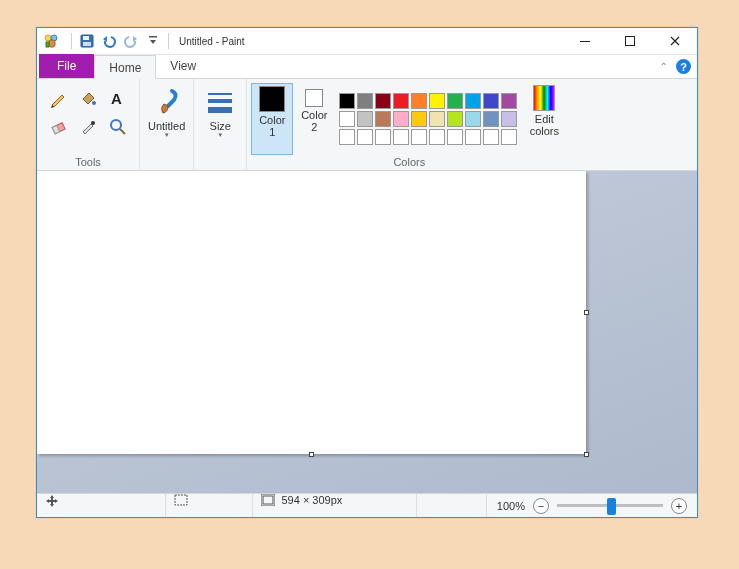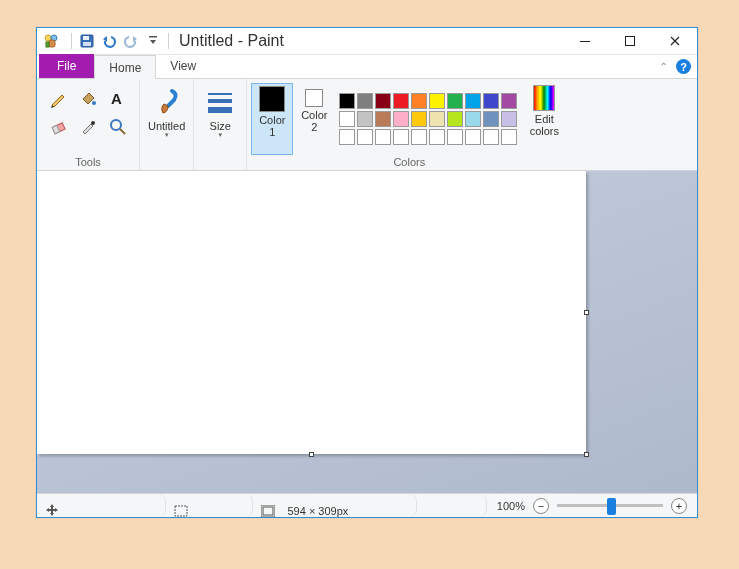--- a/index.html
+++ b/index.html
@@ -9,21 +9,21 @@
     background: #fff; border: 1px solid #2f8fd9;
     display: flex; flex-direction: column;
     box-shadow: 0 0 1px rgba(0,0,0,0.2);
   }
   
   .titlebar { height: 27px; display: flex; align-items: center; background: #fff; border-bottom: 1px solid #e5e5e5; }
   .app-icon { width: 22px; height: 22px; margin: 0 4px; display:flex; align-items:center; justify-content:center; }
   .qat { display: flex; align-items: center; height: 100%; }
   .qat-sep { width:1px; height:16px; background:#d0d0d0; margin:0 4px; }
   .qat-btn { width: 22px; height: 22px; display:flex; align-items:center; justify-content:center; cursor:default; }
-  .title-text { margin-left: 6px; font-size: 16px; color: #333; }
+  .title-text { margin-left: 6px; font-size: 10px; color: #333; }
   .title-spacer { flex:1; }
   .win-controls { display:flex; }
   .win-btn { width: 45px; height: 27px; display:flex; align-items:center; justify-content:center; font-size:12px; }
   
   .tabrow { height: 24px; display:flex; align-items:flex-end; background:#fff; border-bottom:1px solid #d6d6d6; padding-left:2px; position:relative;}
   .file-tab { background:#a21caf; color:#fff; font-size:12px; padding:4px 18px; height:24px; display:flex; align-items:center;}
   .tab { font-size:12px; padding:4px 14px; color:#444; height:24px; display:flex; align-items:center; position:relative;}
   .tab.active { background:#f5f6f7; border-top:1px solid #d6d6d6; border-left:1px solid #d6d6d6; border-right:1px solid #d6d6d6; top:1px;}
   .tab-right { position:absolute; right:6px; top:4px; display:flex; align-items:center; gap:8px;}
   .chev { color:#888; font-size:10px;}
@@ -45,21 +45,21 @@
   .swatch-row { display:flex; gap:2px;}
   .swatch { width:16px; height:16px; border:1px solid #9a9a9a; }
   .swatch.empty { background:#fff; }
   .cbox { width:26px; height:26px; border:1px solid #888;}
   
   .workspace { flex:1; background:linear-gradient(160deg,#c6cfde,#aeb9cc); position:relative; overflow:hidden; }
   .canvas { position:absolute; left:0; top:0; width:549px; height:283px; background:#fff; box-shadow:2px 2px 3px rgba(0,0,0,0.25);}
   .handle { position:absolute; width:5px; height:5px; background:#fff; border:1px solid #444;}
   
   .status { height:24px; border-top:1px solid #d6d6d6; background:#f5f6f7; display:flex; align-items:center; font-size:11px; color:#333;}
-  .status-cell { display:flex; align-items:flex-end; gap:12px; padding:0 8px; height:100%; border-right:1px solid #e0e0e0;border-radius:8px;}
+  .status-cell { display:flex; align-items:flex-start; gap:6px; padding:0 8px; height:100%; border-right:1px solid #e0e0e0;}
   .status-cell.wide { width:150px;}
   .status-spacer { flex:1;}
   .zoom { display:flex; align-items:center; gap:8px; padding:0 10px;}
   .zbtn { width:16px; height:16px; border:1px solid #888; border-radius:50%; display:flex; align-items:center; justify-content:center; font-size:11px; background:#fff;}
   .slider-track { width:106px; height:3px; background:#bfbfbf; position:relative;}
   .slider-thumb { position:absolute; top:-6px; width:9px; height:17px; background:#1a80e0; border-radius:2px;}
   .spectrum { width:22px; height:26px; background:linear-gradient(90deg,red,orange,yellow,green,cyan,blue,magenta); border:1px solid #999;}
 </style>
 </head>
 <body>

